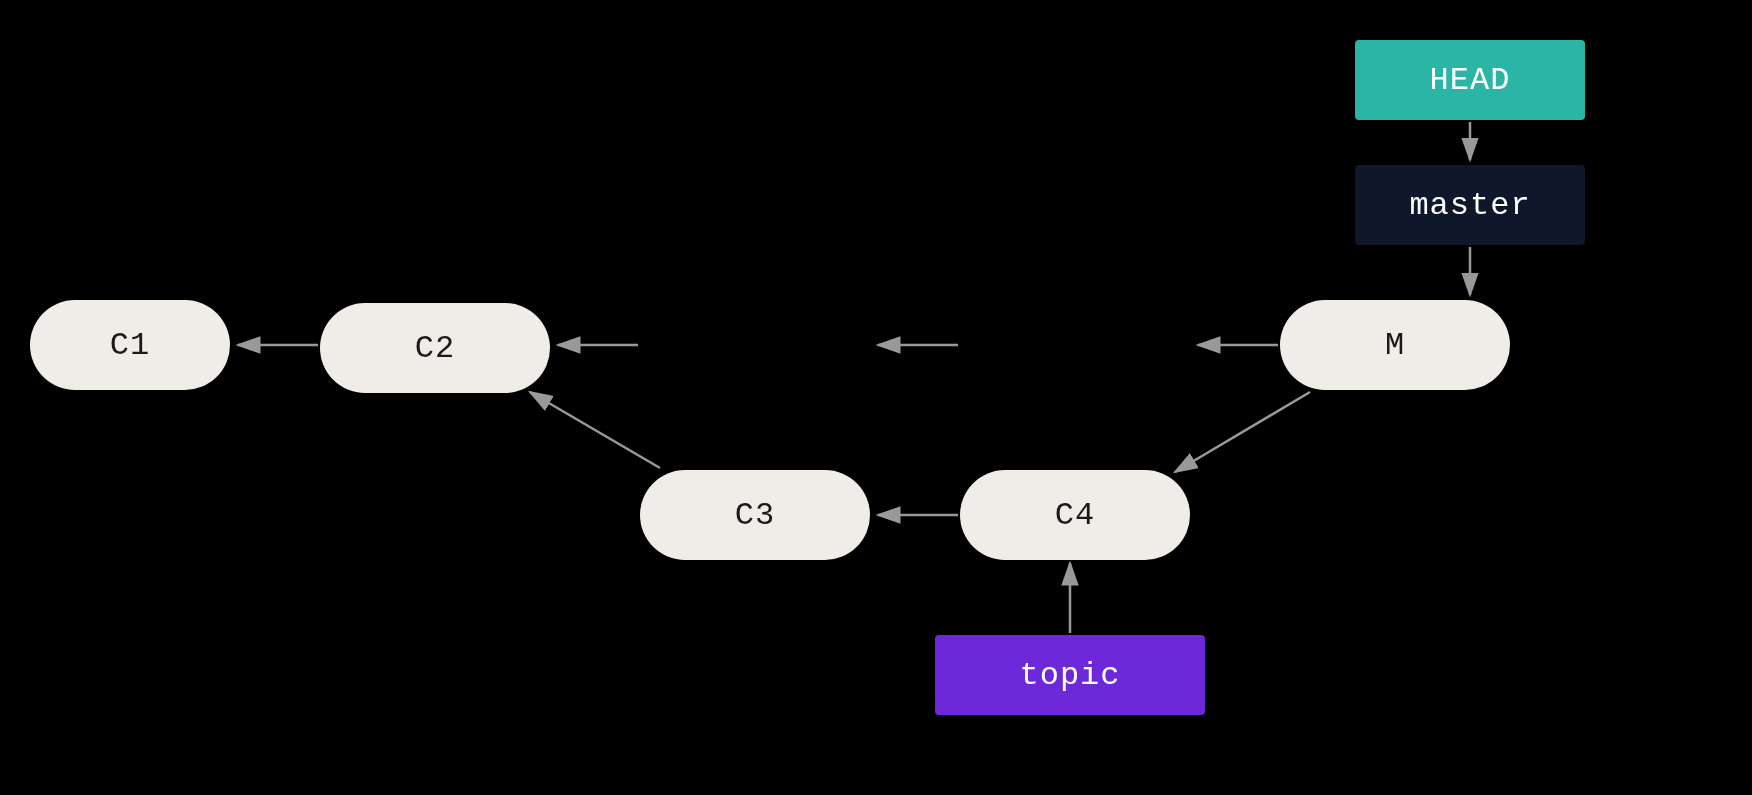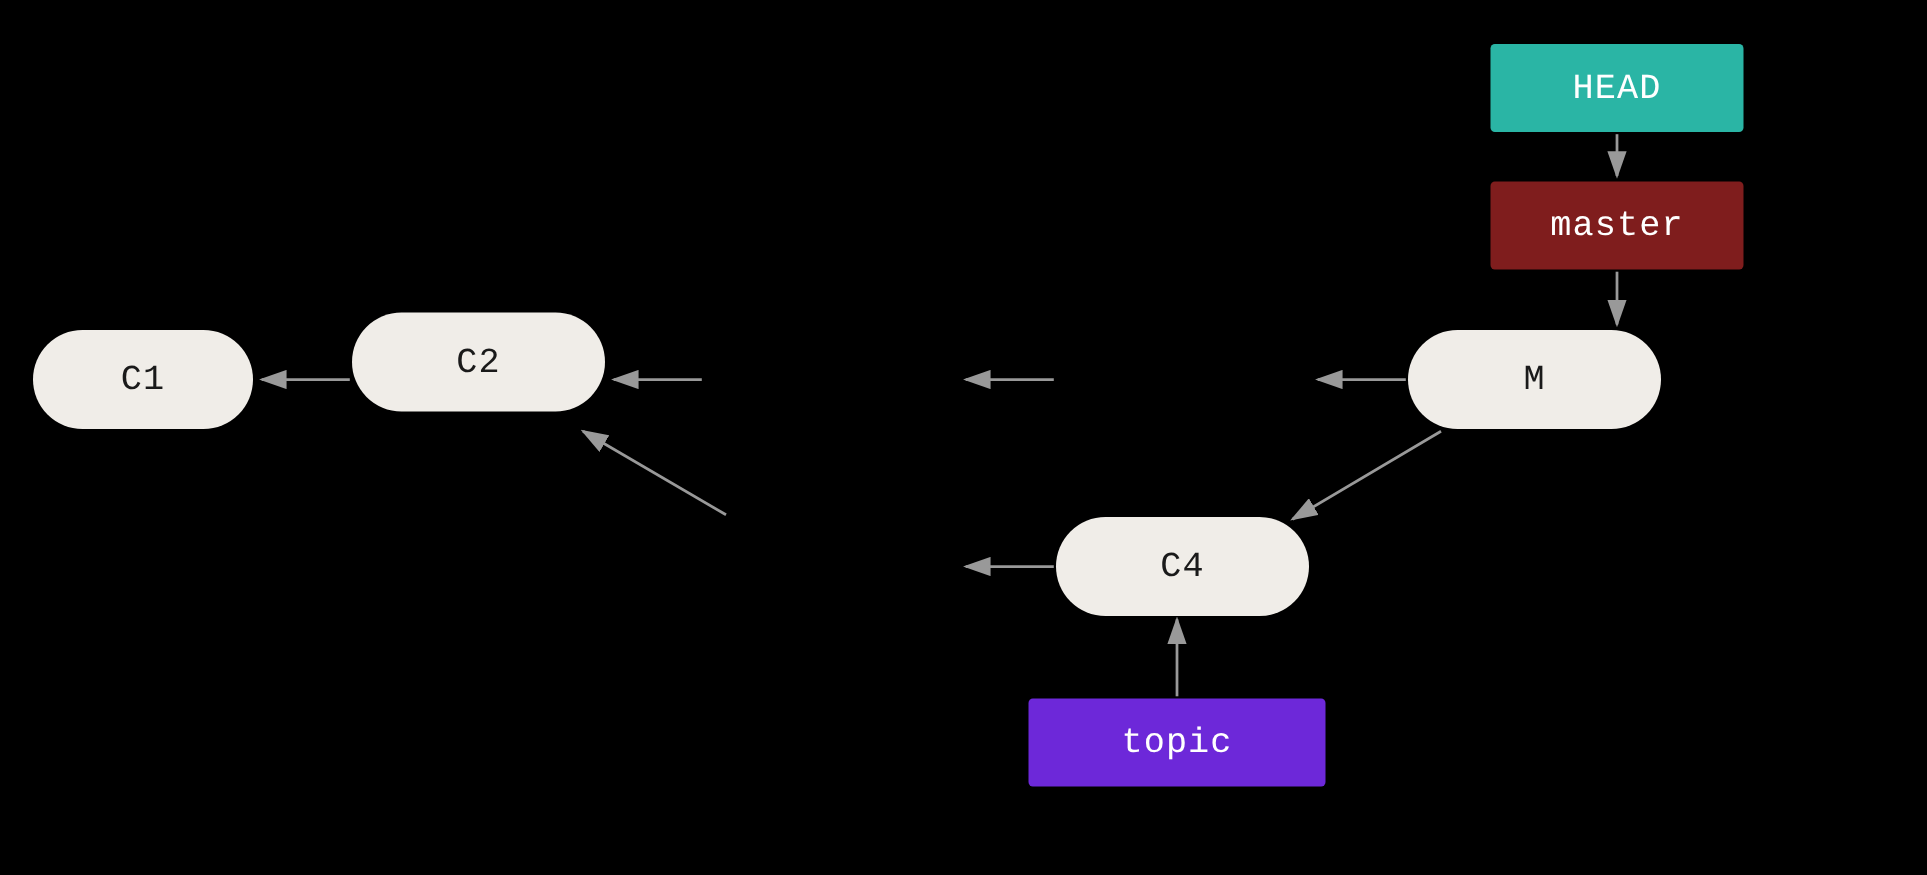--- a/index.html
+++ b/index.html
@@ -37,21 +37,21 @@
       justify-content: center;
       font-size: 32px;
       font-weight: 500;
       color: #fff;
       letter-spacing: 1px;
     }
     .node-head {
       background: #2ab5a5;
     }
     .node-master {
-      background: #7f1d1d;
+      background: #0f172a;
     }
     .node-topic {
       background: #6d28d9;
     }
     svg.arrows {
       position: absolute;
       top: 0; left: 0;
       width: 1752px;
       height: 795px;
       pointer-events: none;
@@ -90,21 +90,22 @@
   </svg>
 
   <div class="node-rect node-head" style="left:1355px; top:40px; width:230px; height:80px; border-radius:4px;">HEAD</div>
 
   <div class="node-rect node-master" style="left:1355px; top:165px; width:230px; height:80px; border-radius:4px;">master</div>
 
   <div class="node-pill" style="left:1280px; top:300px; width:230px; height:90px;">M</div>
 
 
 
-  <div class="node-pill" style="left:320px; top:284px; width:230px; height:90px;">C2</div>
+  <div class="node-pill" style="left:320px; top:303px; width:230px; height:90px;">C2</div>
 
   <div class="node-pill" style="left:30px; top:300px; width:200px; height:90px;">C1</div>
 
   <div class="node-pill" style="left:960px; top:470px; width:230px; height:90px;">C4</div>
 
+  <div class="node-pill" style="left:640px; top:470px; width:230px; height:90px;">C3</div>
 
   <div class="node-rect node-topic" style="left:935px; top:635px; width:270px; height:80px; border-radius:4px;">topic</div>
 </div>
 
 </body></html>

